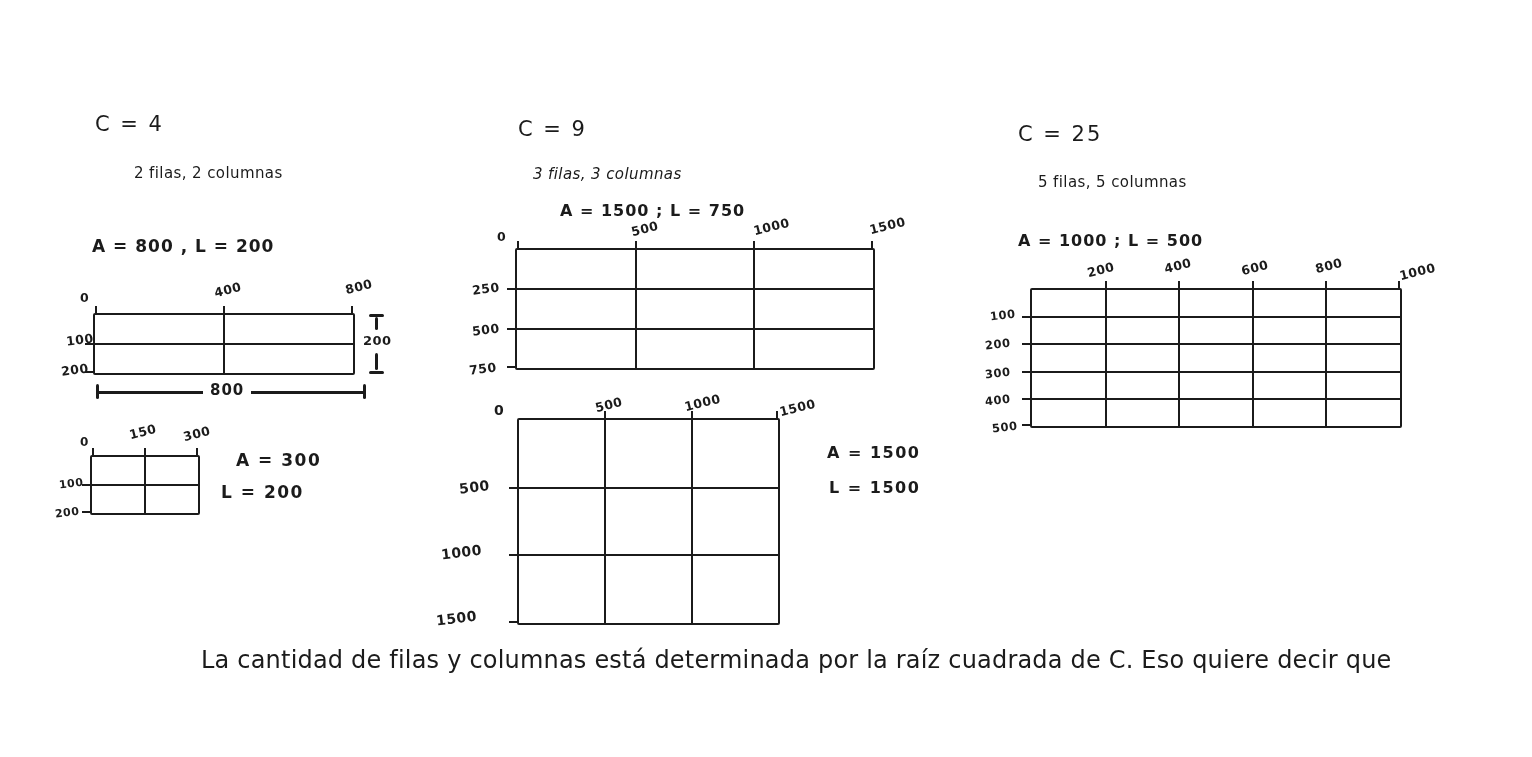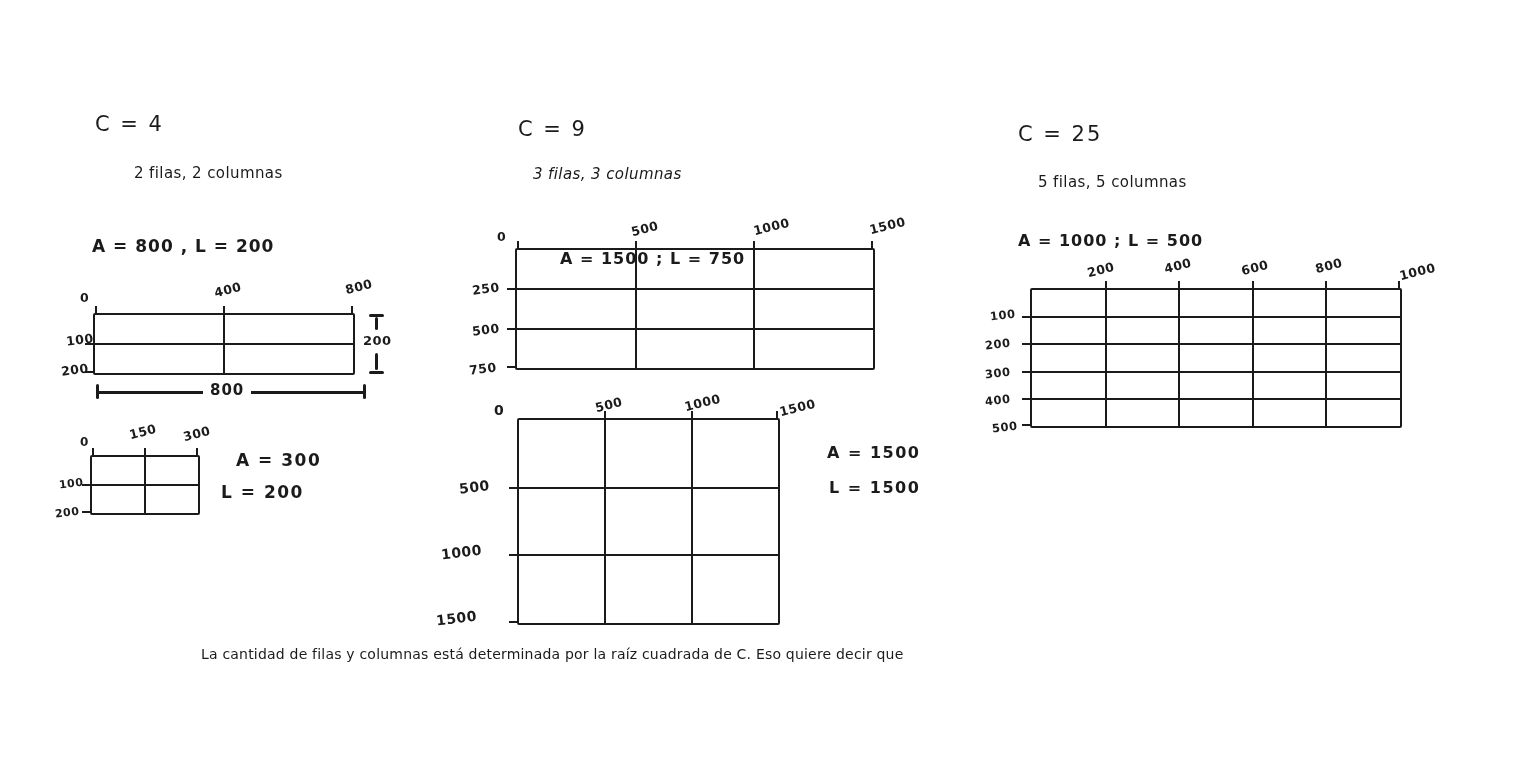--- a/index.html
+++ b/index.html
@@ -38,21 +38,21 @@
   .rot-t{transform:rotate(-14deg);}
   .rot-l{transform:rotate(-7deg);}
   .measure-h{position:absolute;height:2.5px;background:#1b1b1b;border-radius:2px;}
   .measure-tick-v{position:absolute;width:2.5px;background:#1b1b1b;border-radius:2px;}
   .measure-cap-h{position:absolute;height:2.5px;background:#1b1b1b;border-radius:2px;}
   .measure-label{
     position:absolute;font-size:15px;font-weight:700;letter-spacing:1px;
     background:#ffffff;padding:0 7px;white-space:nowrap;
   }
   .side-formula{font-size:17px;font-weight:700;letter-spacing:1.5px;}
-  .footer-line{font-size:14px;letter-spacing:.2px;white-space:nowrap;}
+  .footer-line{font-size:24px;letter-spacing:.2px;white-space:nowrap;}
 </style>
 </head>
 <body>
 
 <div class="canvas">
 
 
   <div class="abs c-head" style="left:95px;top:112px;">C = 4</div>
   <div class="abs sub-head" style="left:134px;top:164px;">2 filas, 2 columnas</div>
   <div class="abs formula" style="left:92px;top:236px;">A = 800 ,   L = 200</div>
@@ -95,21 +95,21 @@
   <div class="axlab" style="left:80px;top:435px;font-size:12px;">0</div>
   <div class="axlab rot-t" style="left:129px;top:424px;">150</div>
   <div class="axlab rot-t" style="left:183px;top:426px;">300</div>
   <div class="axlab rot-l" style="left:59px;top:477px;font-size:11px;">100</div>
   <div class="axlab rot-l" style="left:55px;top:506px;font-size:11px;">200</div>
   <div class="abs side-formula" style="left:236px;top:450px;">A = 300</div>
   <div class="abs side-formula" style="left:221px;top:482px;">L = 200</div>
 
   <div class="abs c-head" style="left:518px;top:117px;">C = 9</div>
   <div class="abs sub-head" style="left:533px;top:165px;font-style:italic;">3 filas, 3 columnas</div>
-  <div class="abs formula" style="left:560px;top:201px;font-size:16px;margin-top:48px;">A = 1500 ;   L = 750</div>
+  <div class="abs formula" style="left:560px;top:201px;font-size:16px;">A = 1500 ;   L = 750</div>
 
   <div class="grid" style="left:515px;top:248px;width:360px;height:122px;">
     <div class="gline-v" style="left:calc(33.33% - 1px);"></div>
     <div class="gline-v" style="left:calc(66.67% - 1px);"></div>
     <div class="gline-h" style="top:calc(33.33% - 1px);"></div>
     <div class="gline-h" style="top:calc(66.67% - 1px);"></div>
     <div class="tkt" style="left:0;"></div>
     <div class="tkt" style="left:calc(33.33% - 1px);"></div>
     <div class="tkt" style="left:calc(66.67% - 1px);"></div>
     <div class="tkt" style="left:calc(100% - 2px);"></div>

